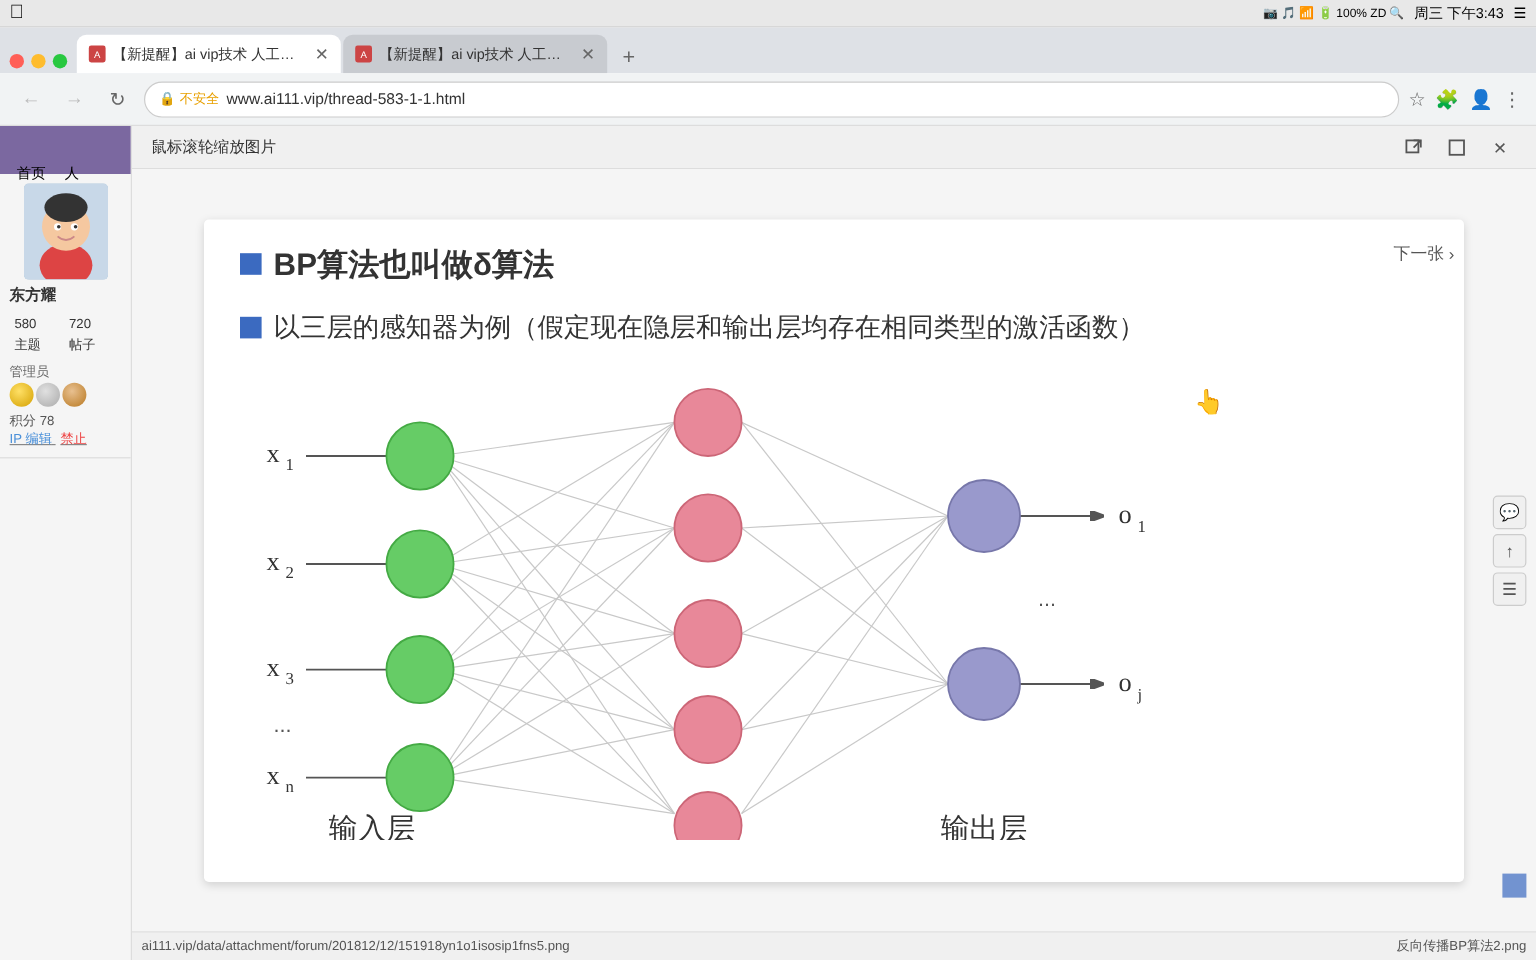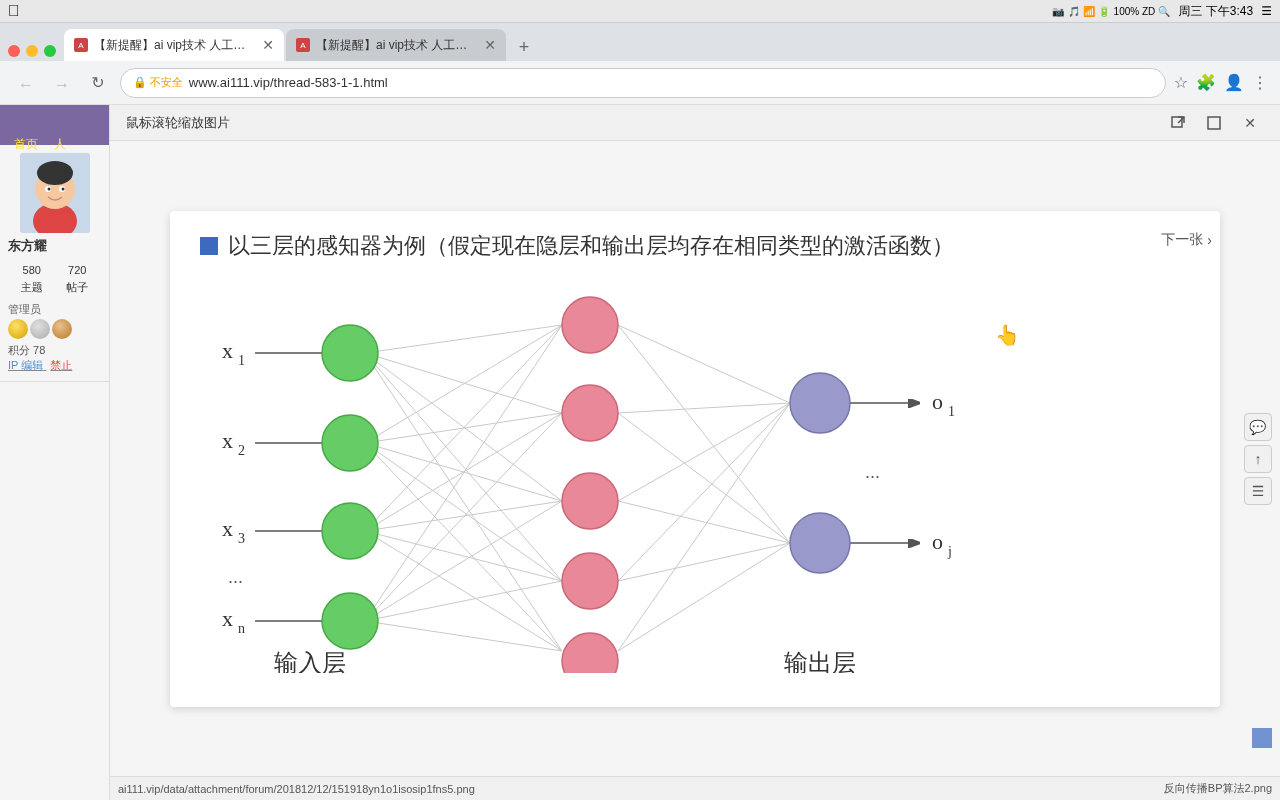--- a/index.html
+++ b/index.html
@@ -92,21 +92,21 @@
     }
     .sidebar-nav {
       height: 40px;
       background: #7b68a0;
       display: flex;
       align-items: center;
       padding: 0 8px;
       gap: 4px;
     }
     .sidebar-nav-item {
-      color: #fde047;
+      color: #000000;
       font-size: 12px;
       padding: 2px 6px;
       cursor: pointer;
       margin-top: 39px;
     }
     .sidebar-user-info {
       padding: 8px;
       border-bottom: 1px solid #ddd;
     }
     .avatar-placeholder {
@@ -121,21 +121,21 @@
     .avatar-img {
       width: 100%;
       height: 100%;
       background: linear-gradient(135deg, #a0c0d8 0%, #c8a0b0 100%);
     }
     .user-stats {
       font-size: 11px;
       color: #333;
       margin-top: 6px;
     }
-    .user-stats table { width: 100%; text-align: center; }
+    .user-stats table { width: 100%; }
     .user-stats td { padding: 1px 2px; }
     .user-role { font-size: 11px; color: #666; margin-top: 4px; }
     .user-badges { display: flex; gap: 2px; margin-top: 2px; }
     .badge { width: 20px; height: 20px; border-radius: 50%; }
     .badge-gold { background: radial-gradient(circle at 40% 35%, #ffe066, #d4a000); }
     .badge-silver { background: radial-gradient(circle at 40% 35%, #e0e0e0, #aaa); }
     .badge-bronze { background: radial-gradient(circle at 40% 35%, #e8c090, #b87820); }
     .image-toolbar {
       height: 36px;
       background: #f0f0f0;
@@ -382,20 +382,24 @@
                 <rect x="2" y="2" width="12" height="12" fill="none" stroke="#555" stroke-width="1.5"></rect>
               </svg>
           </div>
           <div class="toolbar-icon-btn">✕</div>
         </div>
       </div>
 
       <div class="image-main" style="background: #f5f5f5; height: calc(100% - 36px - 24px);">
         <div class="neural-net-container">
           
+          <div class="slide-title-1">
+            <div class="blue-square"></div>
+            <span>BP算法也叫做δ算法</span>
+          </div>
           
           <div class="slide-title-2">
             <div class="blue-square"></div>
             <span>以三层的感知器为例（假定现在隐层和输出层均存在相同类型的激活函数）</span>
           </div>
           
           <div class="next-btn">
             <span>下一张</span>
             <span>›</span>
           </div>

